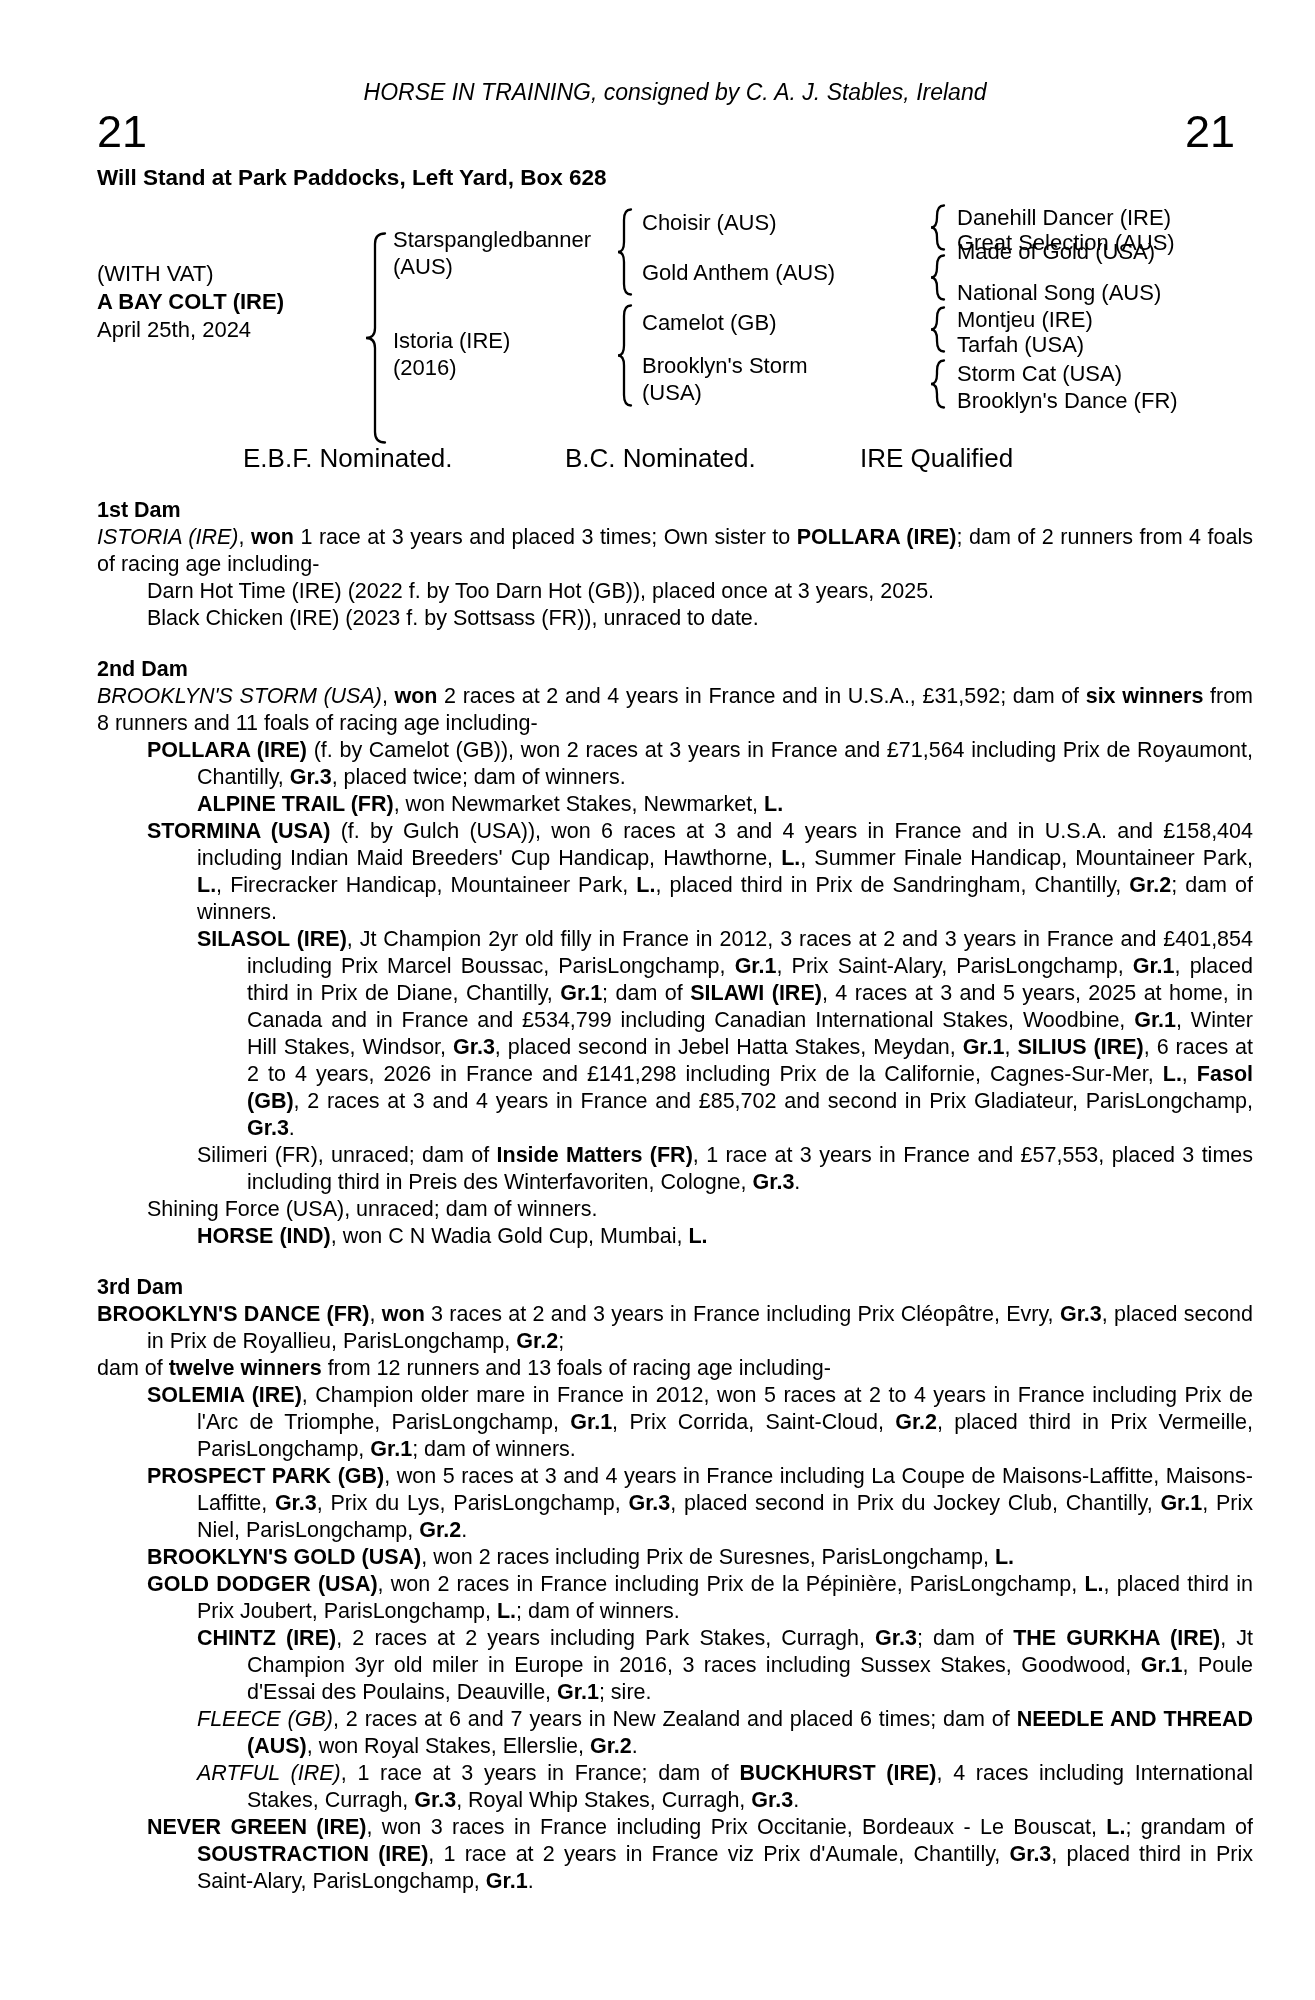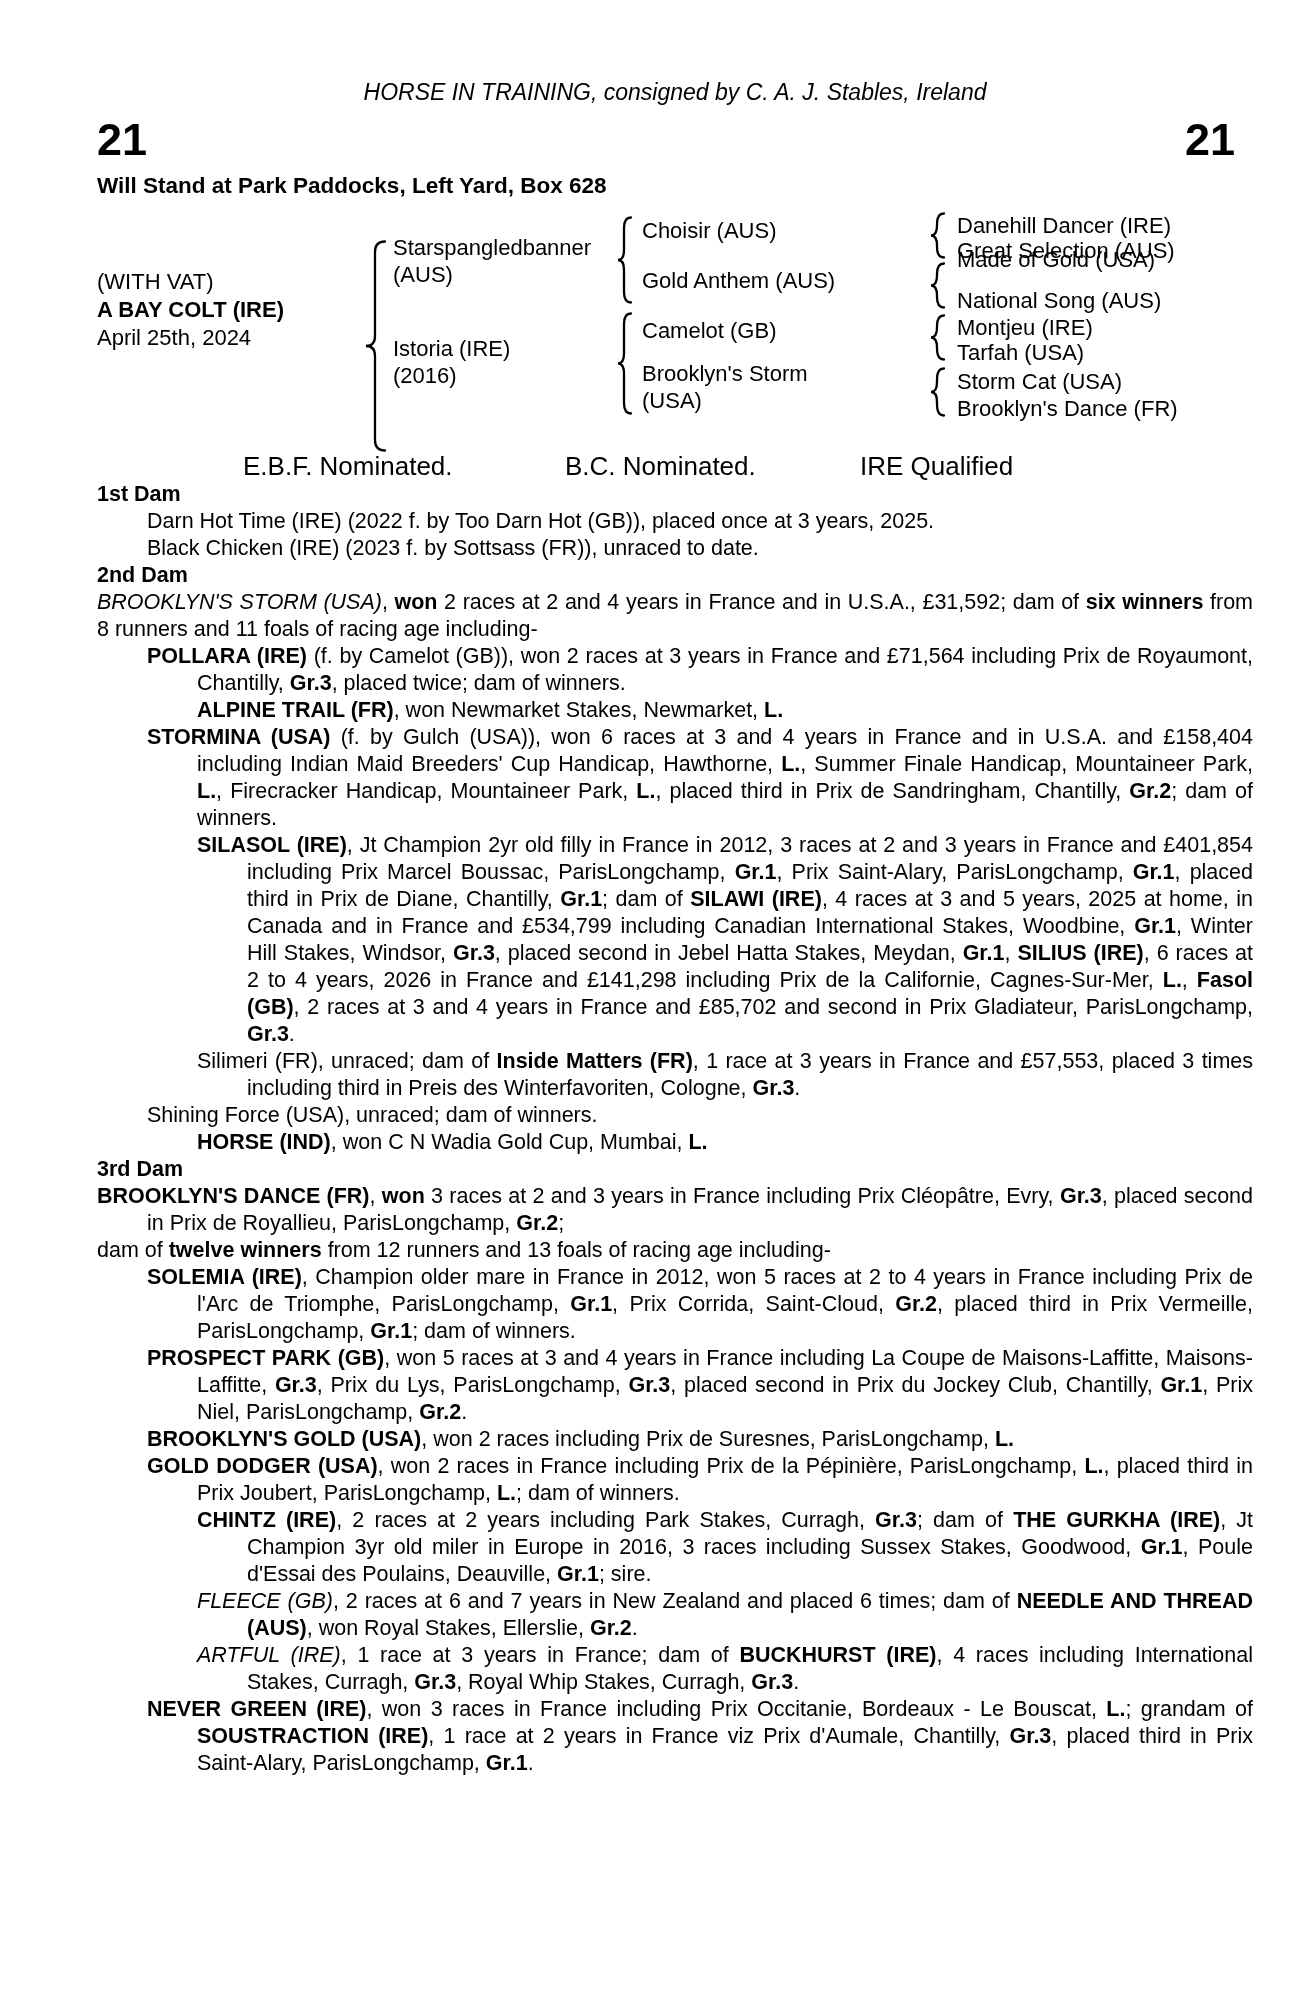--- a/index.html
+++ b/index.html
@@ -4,29 +4,29 @@
 <style>
   html,body{margin:0;padding:0}
   body{
     width:1315px;height:2000px;background:#ffffff;color:#000;
     font-family:"Liberation Sans","DejaVu Sans",sans-serif;
     overflow:hidden;
   }
   .page{padding:0 62px 0 97px}
   .consignor{margin-top:78px;text-align:center;font-style:italic;font-size:23px;line-height:28px}
   .lot-row{display:flex;justify-content:space-between;align-items:flex-start;padding-right:18px;
-    font-size:45px;font-weight:bold;line-height:48px;margin-top:10px}
+    font-size:45px;font-weight:normal;line-height:48px;margin-top:2px}
   .stand-line{margin-top:8px;font-size:22.5px;font-weight:bold;line-height:27px}
   .pedigree{position:relative;height:222px;margin-top:8px;font-size:22px;line-height:26px}
   .ped-item{position:absolute;white-space:nowrap}
   .ped-bold{font-weight:bold}
   .brace{position:absolute;line-height:0}
   .noms{position:relative;height:30px;margin-top:22px;font-size:26px;font-weight:normal}
   .noms span{position:absolute;top:0;white-space:nowrap}
-  .dam-section{}
+  .dam-section{margin-top:24px}
   .dam-heading{font-size:21.5px;font-weight:bold;margin:0;line-height:27px}
   .cat-p{margin:0;font-size:21.5px;line-height:27px;text-align:justify}
   .run-b{font-weight:bold}
   .run-i{font-style:italic}
 </style>
 </head>
 <body>
 
 <div class="page">
 
@@ -93,20 +93,21 @@
   <div class="noms">
     <span style="left:146px">E.B.F. Nominated.</span>
     <span style="left:468px">B.C. Nominated.</span>
     <span style="left:763px">IRE Qualified</span>
   </div>
 
   <div>
   <section class="dam-section">
     <h2 class="dam-heading">1st Dam</h2>
     <div>
+          <p class="cat-p" style="padding-left: 0px; text-indent: 0px;"><span class="run-i">ISTORIA (IRE)</span><span>, </span><span class="run-b">won</span><span> 1 race at 3 years and placed 3 times; Own sister to </span><span class="run-b">POLLARA (IRE)</span><span>; dam of 2 runners from 4 foals of racing age including-</span></p>
           <p class="cat-p" style="padding-left: 50px; text-indent: 0px;"><span>Darn Hot Time (IRE) (2022 f. by Too Darn Hot (GB)), placed once at 3 years, 2025.</span></p>
           <p class="cat-p" style="padding-left: 50px; text-indent: 0px;"><span>Black Chicken (IRE) (2023 f. by Sottsass (FR)), unraced to date.</span></p>
         </div>
   </section>
 
   <section class="dam-section">
     <h2 class="dam-heading">2nd Dam</h2>
     <div>
           <p class="cat-p" style="padding-left: 0px; text-indent: 0px;"><span class="run-i">BROOKLYN'S STORM (USA)</span><span>, </span><span class="run-b">won</span><span> 2 races at 2 and 4 years in France and in U.S.A., £31,592; dam of </span><span class="run-b">six winners</span><span> from 8 runners and 11 foals of racing age including-</span></p>
           <p class="cat-p" style="padding-left: 100px; text-indent: -50px;"><span class="run-b">POLLARA (IRE)</span><span> (f. by Camelot (GB)), won 2 races at 3 years in France and £71,564 including Prix de Royaumont, Chantilly, </span><span class="run-b">Gr.3</span><span>, placed twice; dam of winners.</span></p>

